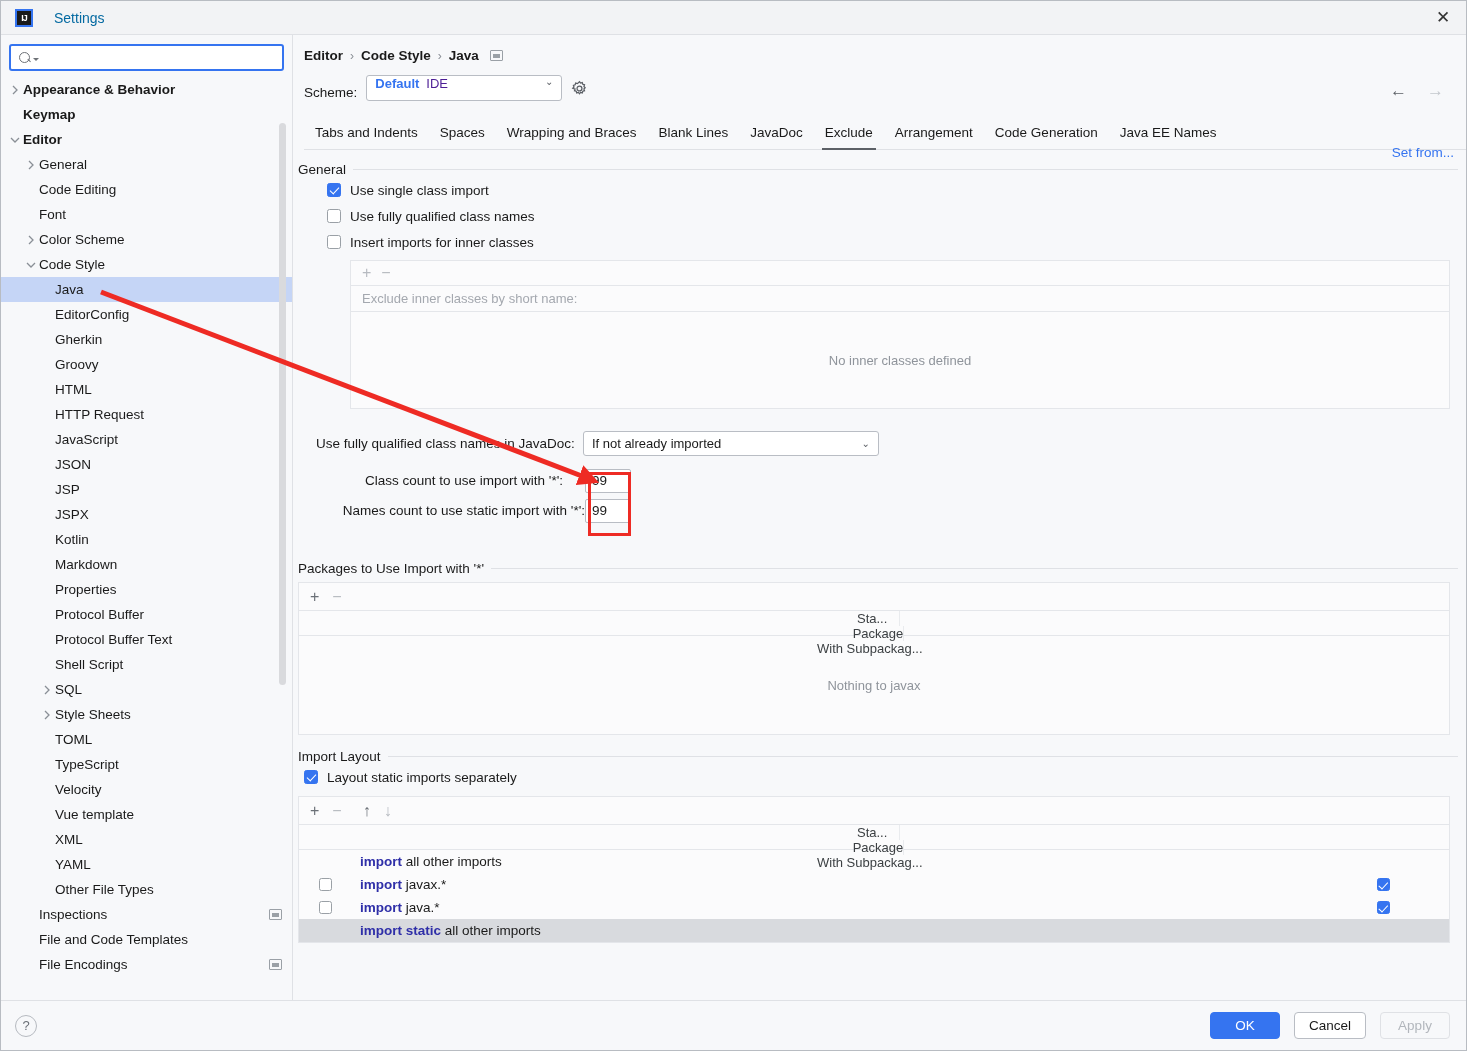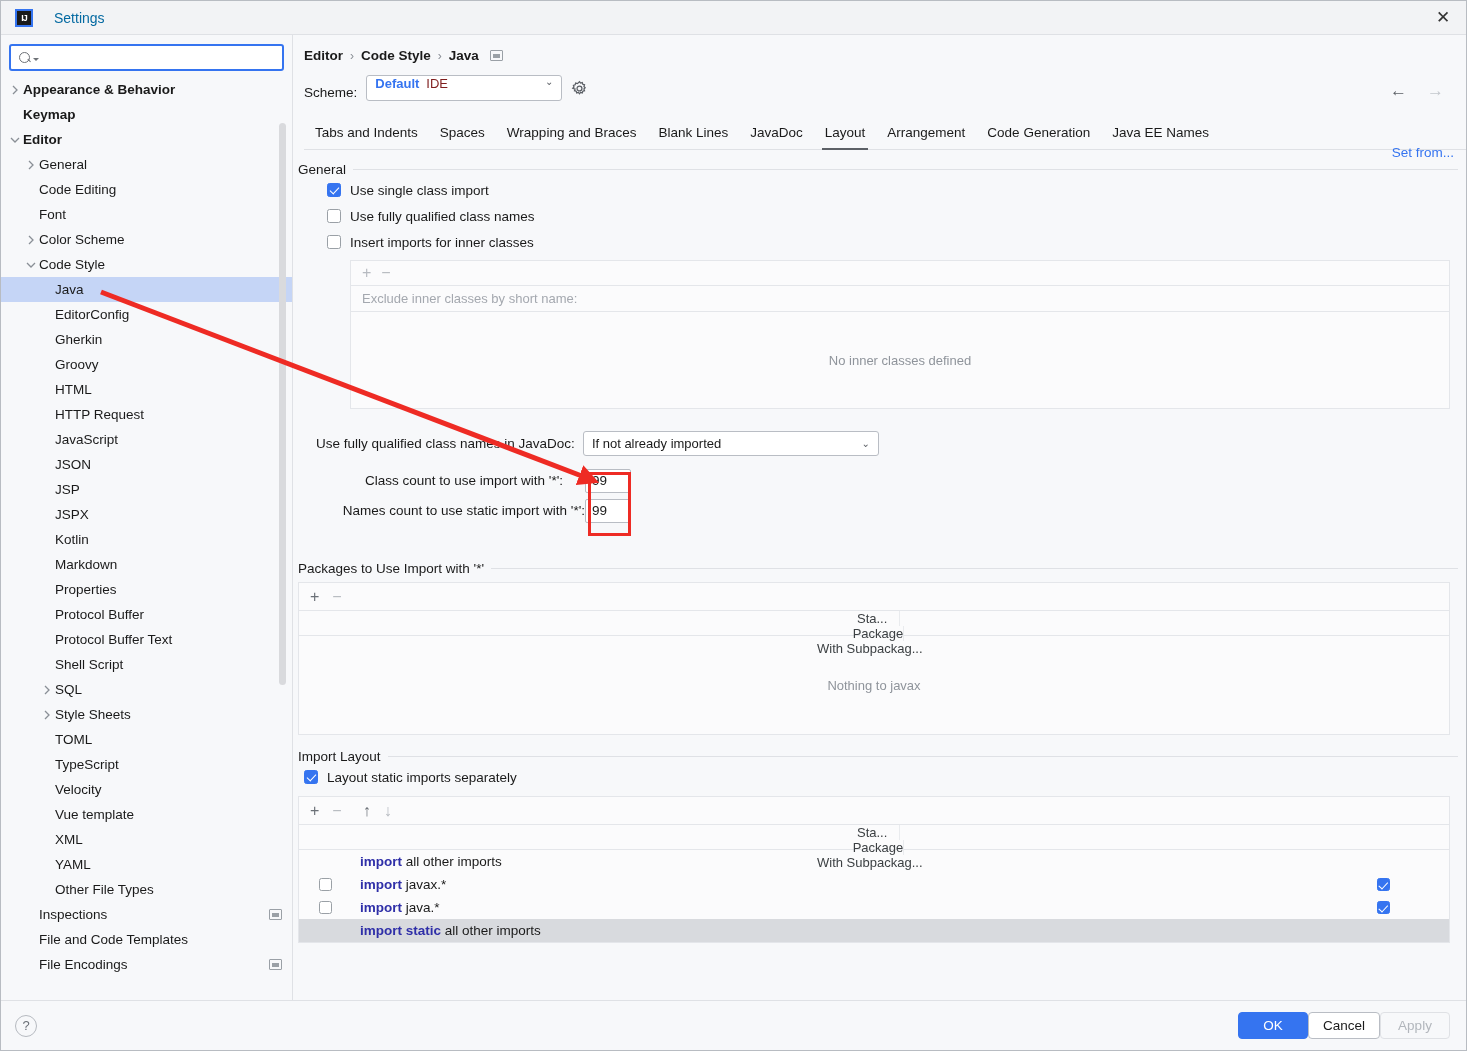--- a/index.html
+++ b/index.html
@@ -133,21 +133,21 @@
   .scheme-row {
     display: flex; align-items: center; padding: 12px 0 0 10px; gap: 9px;
   }
   .scheme-label { font-size: 13.5px; margin-top: 8px; }
   .scheme-combo {
     width: 196px; height: 26px; border: 1px solid #b9bdc4; border-radius: 3px;
     background: #fff; display: flex; align-items: flex-start; padding: 0 8px;
     font-size: 13px;
   }
   .scheme-val { color: #3574f0; font-weight: bold; }
-  .scheme-sub { color: #7f1d1d; margin-left: 7px; }
+  .scheme-sub { color: #4c1d95; margin-left: 7px; }
   .combo-caret {
     margin-left: auto; color: #5c6066; font-size: 10px;
   }
   .gear {
     width: 17px; height: 17px; color: #5c6066;
   }
 
   .setfrom {
     position: absolute; right: 12px; top: 110px;
     color: #3574f0; font-size: 13.5px;
@@ -265,21 +265,21 @@
   .bottombar {
     position: absolute; left: 0; right: 0; bottom: 0; height: 50px;
     background: #f7f8fa; border-top: 1px solid #dfe1e5;
     display: flex; align-items: center;
   }
   .help-btn {
     margin-left: 14px; width: 22px; height: 22px; border-radius: 50%;
     border: 1.2px solid #b6bac0; color: #6b7077; font-size: 13px;
     display: flex; align-items: center; justify-content: center;
   }
-  .btns { margin-left: auto; margin-right: 16px; display: flex; gap: 0; }
+  .btns { margin-left: auto; margin-right: 16px; display: flex; gap: 14px; }
   .btn {
     height: 27px; min-width: 70px; border-radius: 4px; font-size: 13.5px;
     display: flex; align-items: center; justify-content: center;
     font-family: "Liberation Sans", sans-serif;
     border: 1px solid #b9bdc4; background: #fff; color: #1a1a1a;
     padding: 0 14px;
   }
   .btn.primary { background: #3574f0; border-color: #3574f0; color: #fff; }
   .btn.disabled { color: #b2b6bc; background: #f7f8fa; border-color: #dfe1e5; }
 
@@ -557,21 +557,21 @@
     </div>
 
     <div class="setfrom">Set from...</div>
 
     <div class="tabs" id="tabs">
         <div class="tab"><span>Tabs and Indents</span></div>
         <div class="tab"><span>Spaces</span></div>
         <div class="tab"><span>Wrapping and Braces</span></div>
         <div class="tab"><span>Blank Lines</span></div>
         <div class="tab"><span>JavaDoc</span></div>
-        <div class="tab active"><span>Layout</span></div>
+        <div class="tab active"><span>Exclude</span></div>
         <div class="tab"><span>Arrangement</span></div>
         <div class="tab"><span>Code Generation</span></div>
         <div class="tab"><span>Java EE Names</span></div>
       </div>
 
     <div class="group">
       <div class="group-title">
         <span>General</span>
         <span class="rule"></span>
       </div>

